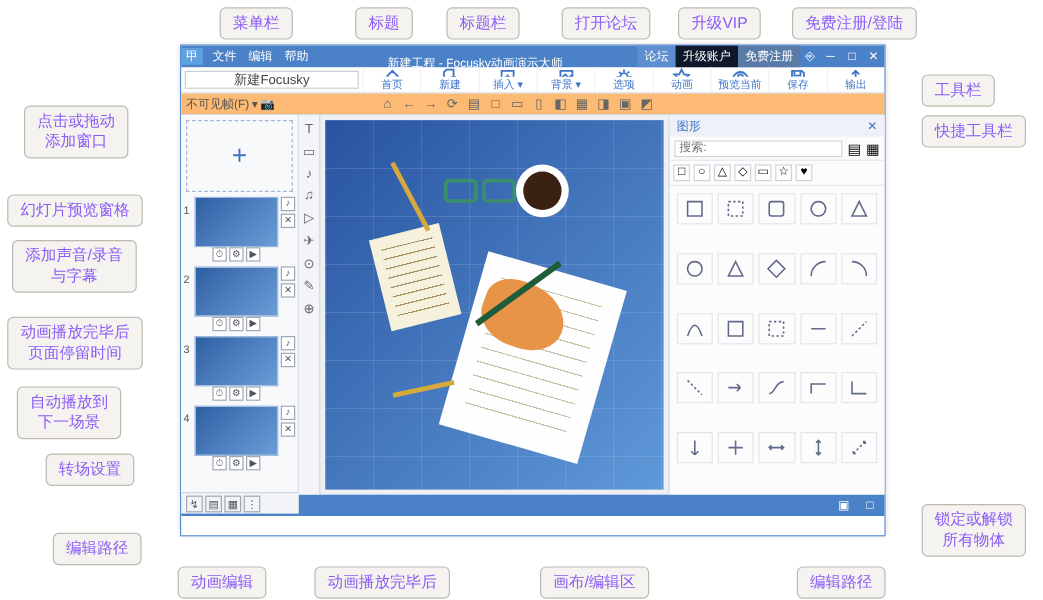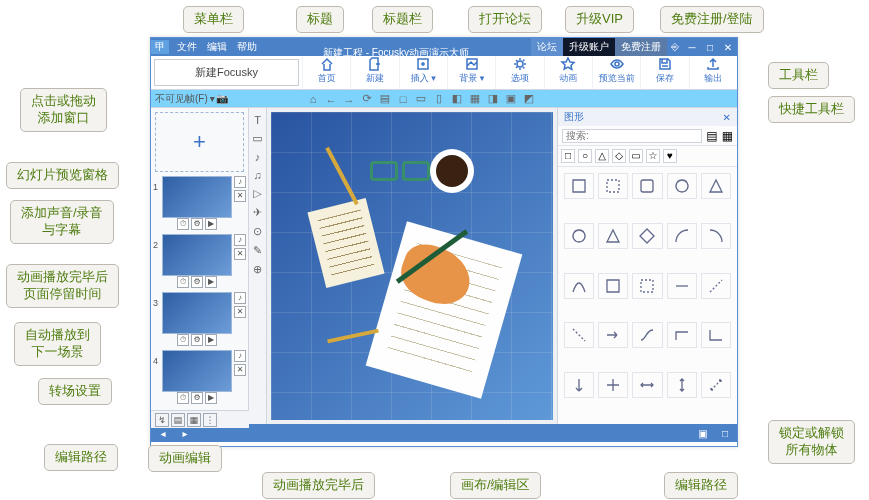--- a/index.html
+++ b/index.html
@@ -12,21 +12,21 @@
     overflow: hidden;
   }
   
   .callout {
     position: absolute;
     background: #f5f3ef;
     border: 1px solid #bdb9b0;
     border-radius: 5px;
     padding: 4px 10px;
     font-size: 13px;
-    color: #4d7c0f;
+    color: #8b5cf6;
     white-space: nowrap;
     text-align: center;
     line-height: 1.3;
   }
   
   .app {
     position: absolute;
     left: 150px; top: 37px;
     width: 588px; height: 410px;
     border: 1px solid #5a8fd3;
@@ -47,21 +47,21 @@
   .titlebar .title { flex:1; text-align:center; font-size:10px;margin-top:12px;}
   .titlebar .rbtns { display:flex; align-items:center; gap:0; }
   .titlebar .rbtns .tab { padding:2px 6px; font-size:10px; }
   .titlebar .rbtns .forum { background:#5c8ed0;font-family:Liberation Serif, serif;}
   .titlebar .rbtns .vip   { background:#0f172a;}
   .titlebar .rbtns .reg   { background:#5a7ba8;}
   .titlebar .rbtns .icon  { width:16px; text-align:center; }
   .titlebar .rbtns .wc    { width:18px; text-align:center; }
   
   .toolbar {
-    height: 34px;
+    height: 22px;
     border-bottom:1px solid #d0d6e0;
     display:flex;
     align-items:stretch;
   }
   .tool-newbox {
     width:145px;
     border:1px solid #c9cdd4;
     margin:3px;
     display:flex; align-items:center; justify-content:center;
     font-size:11px; color:#444;
@@ -71,23 +71,24 @@
     flex:1;
     display:flex; flex-direction:column; align-items:center; justify-content:flex-start;
     color:#3d74c8; font-size:9px;
     border-left:1px solid #eef1f5;
     cursor:pointer;
   }
   .tool-btn svg { width:16px; height:16px; stroke:#3d74c8; fill:none; stroke-width:1.5;}
   
   .quickbar {
     height:18px;
-    background:#7dd3fc;
+    background:#fdba74;
     border-bottom:1px solid #d0d6e0;
     display:flex;
+    gap:10px;
   }
   .quickbar .left { width:151px; display:flex; align-items:center; gap:2px; padding-left:4px; font-size:10px; color:#555;}
   .quickbar .mid { flex:1; display:flex; align-items:center; gap:4px; padding:0 4px;}
   .quickbar .mid span { width:14px; text-align:center; color:#666; font-size:11px; cursor:pointer;}
   
   .content { display:flex; height: calc(100% - 18px - 38px - 18px - 18px); }
   .side {
     width:98px;
     background:#f8f9fb;
     border-right:1px solid #d0d6e0;
@@ -581,18 +582,18 @@
 添加窗口</div>
 <div class="callout" style="left:6px;top:162px">幻灯片预览窗格</div>
 <div class="callout" style="left:10px;top:200px;white-space:pre-line">添加声音/录音
 与字幕</div>
 <div class="callout" style="left:6px;top:264px;white-space:pre-line">动画播放完毕后
 页面停留时间</div>
 <div class="callout" style="left:14px;top:322px;white-space:pre-line">自动播放到
 下一场景</div>
 <div class="callout" style="left:38px;top:378px">转场设置</div>
 <div class="callout" style="left:44px;top:444px">编辑路径</div>
-<div class="callout" style="left:148px;top:445px">动画编辑</div>
+<div class="callout" style="left:148px;top:472px">动画编辑</div>
 <div class="callout" style="left:262px;top:472px">动画播放完毕后</div>
 <div class="callout" style="left:450px;top:472px">画布/编辑区</div>
 <div class="callout" style="left:664px;top:472px">编辑路径</div>
 <div class="callout" style="left:768px;top:420px;white-space:pre-line">锁定或解锁
 所有物体</div>
 
 </body></html>

